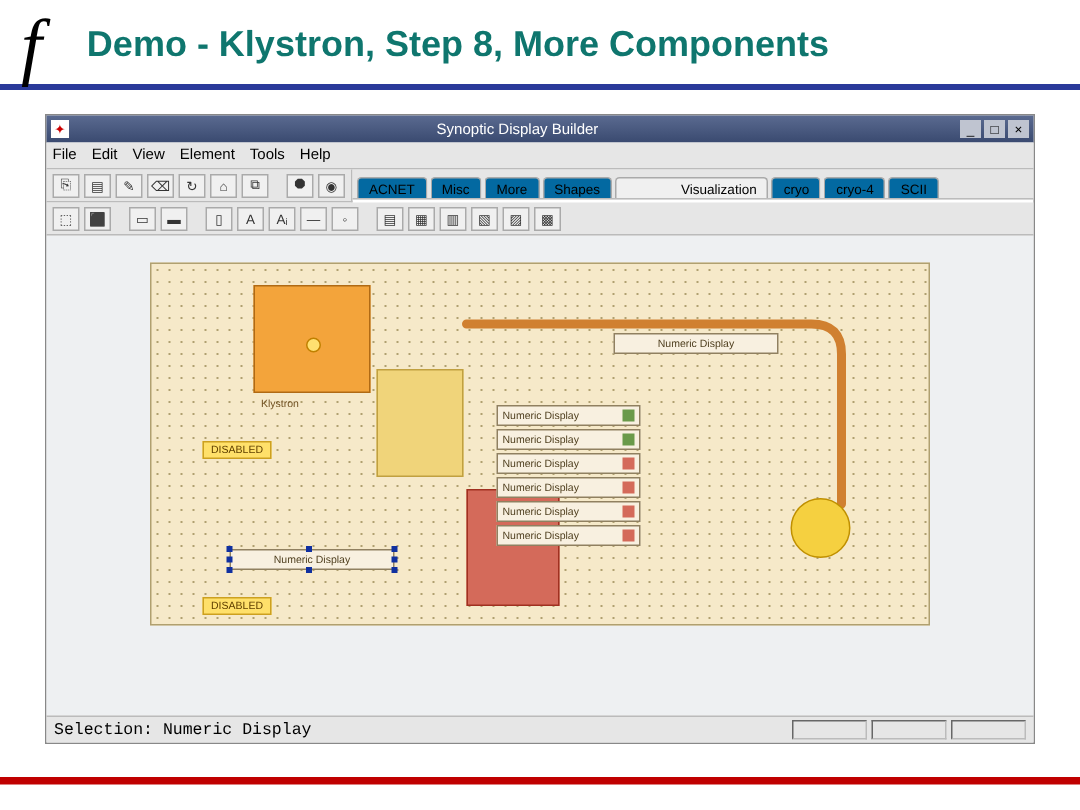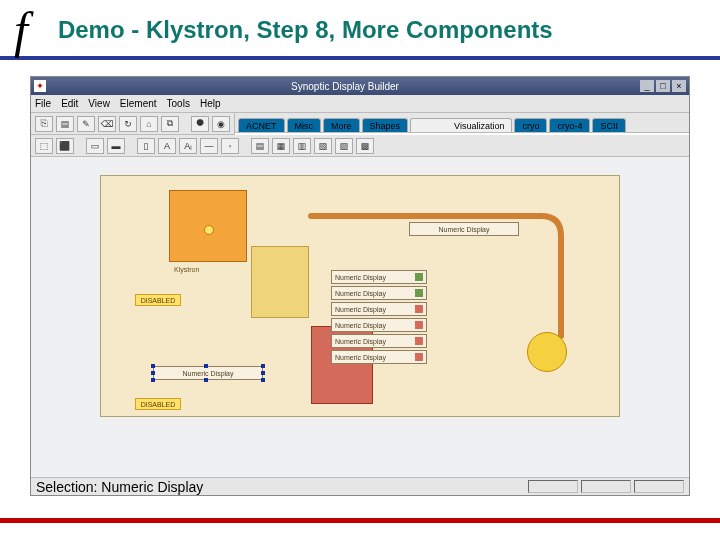--- a/index.html
+++ b/index.html
@@ -114,21 +114,21 @@
     background: #f6e9c9;
     border: 1px solid #b0a070;
     position: relative;
     background-image: radial-gradient(#b0a070 0.6px, transparent 0.6px);
     background-size: 8px 8px;
   }
   .status {
     height: 18px; background:#e6e6e6;
     border-top:1px solid #bbb;
     display:flex; align-items:center;
-    font-family: Liberation Sans, sans-serif; font-size:14px;
+    font-family: Liberation Mono, monospace; font-size:11px;
     padding: 0 5px;
   }
   .status .spacer{flex:1}
   .status .cell{width:50px;height:13px;border:1px inset #bbb;margin-left:3px;}
 
   
   .orange-box {
     position:absolute; left:68px; top:14px; width:78px; height:72px;
     background:#f3a43b; border:1px solid #b06a14;
   }

